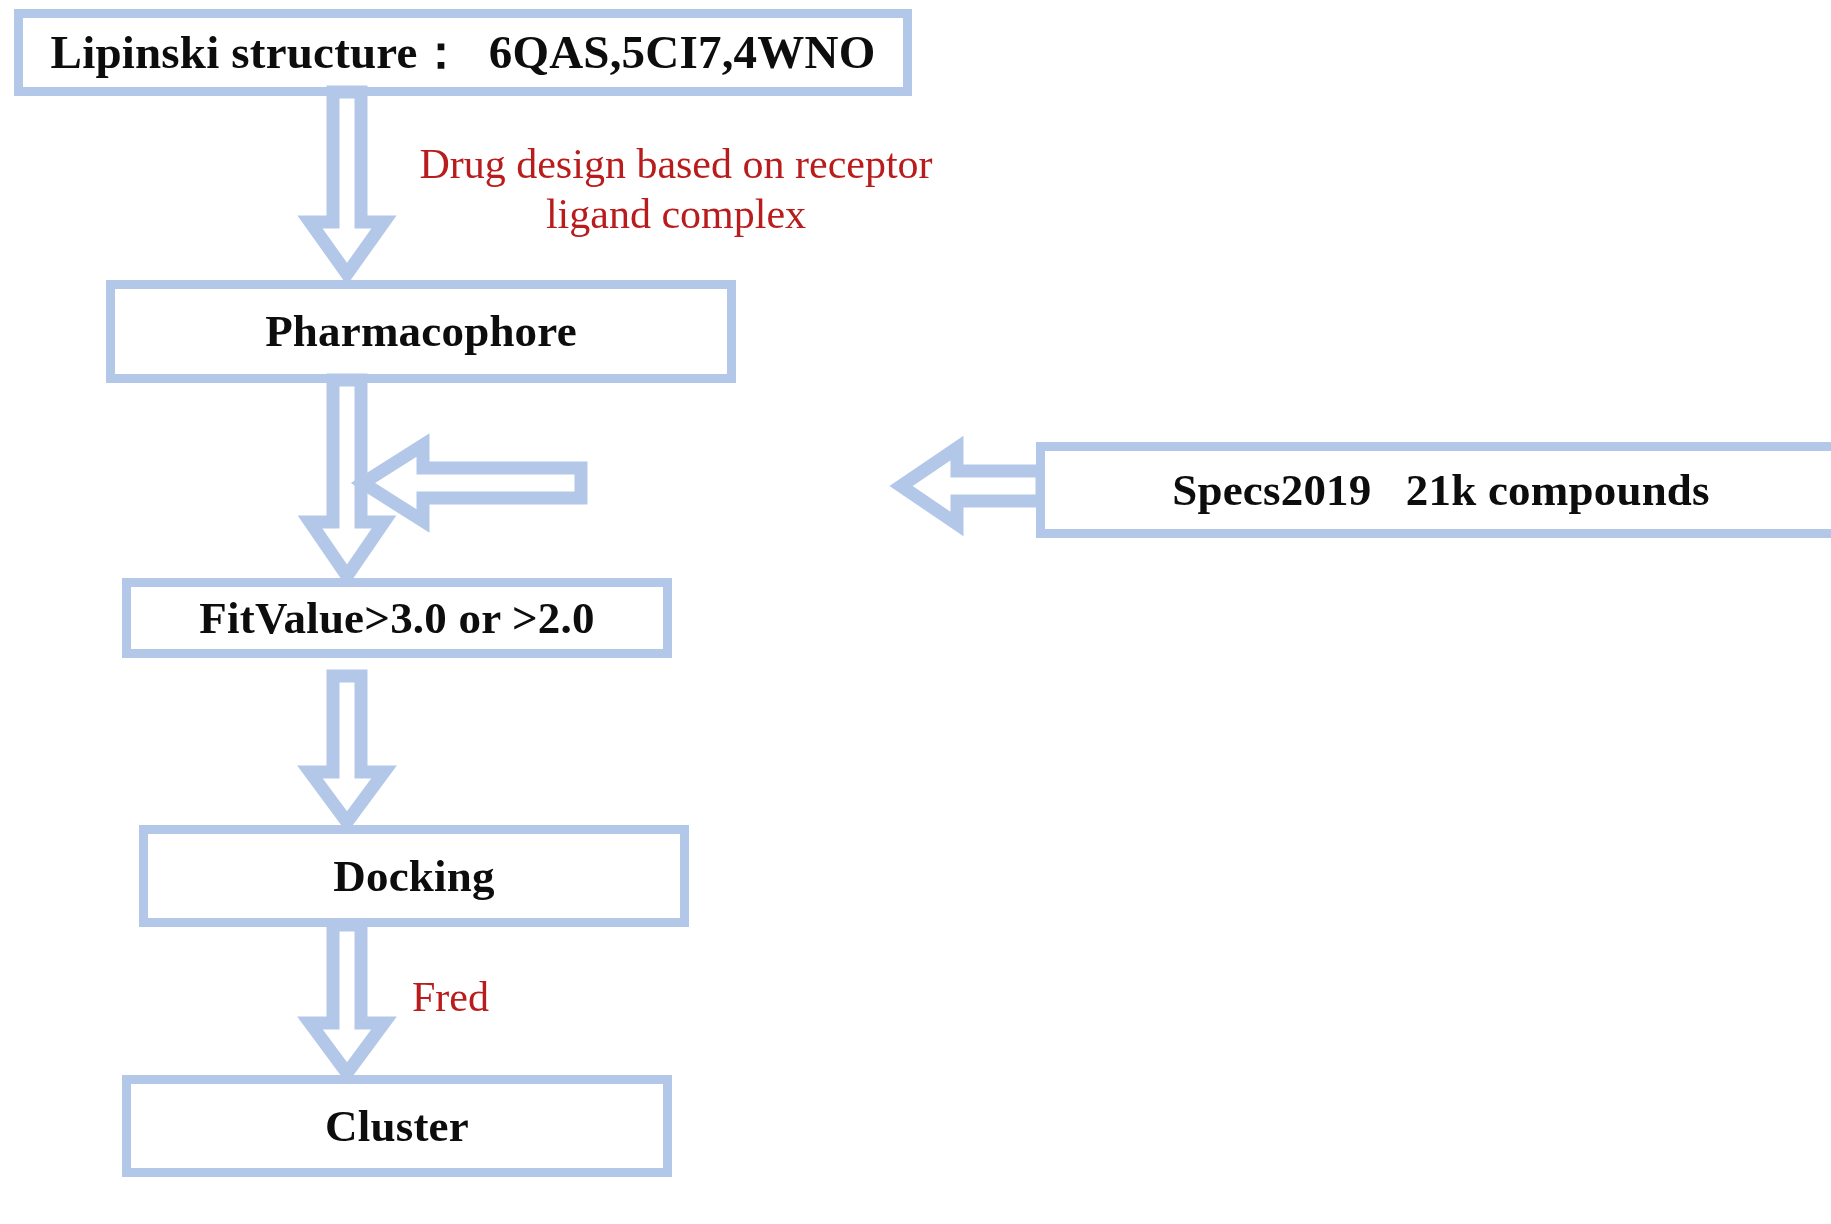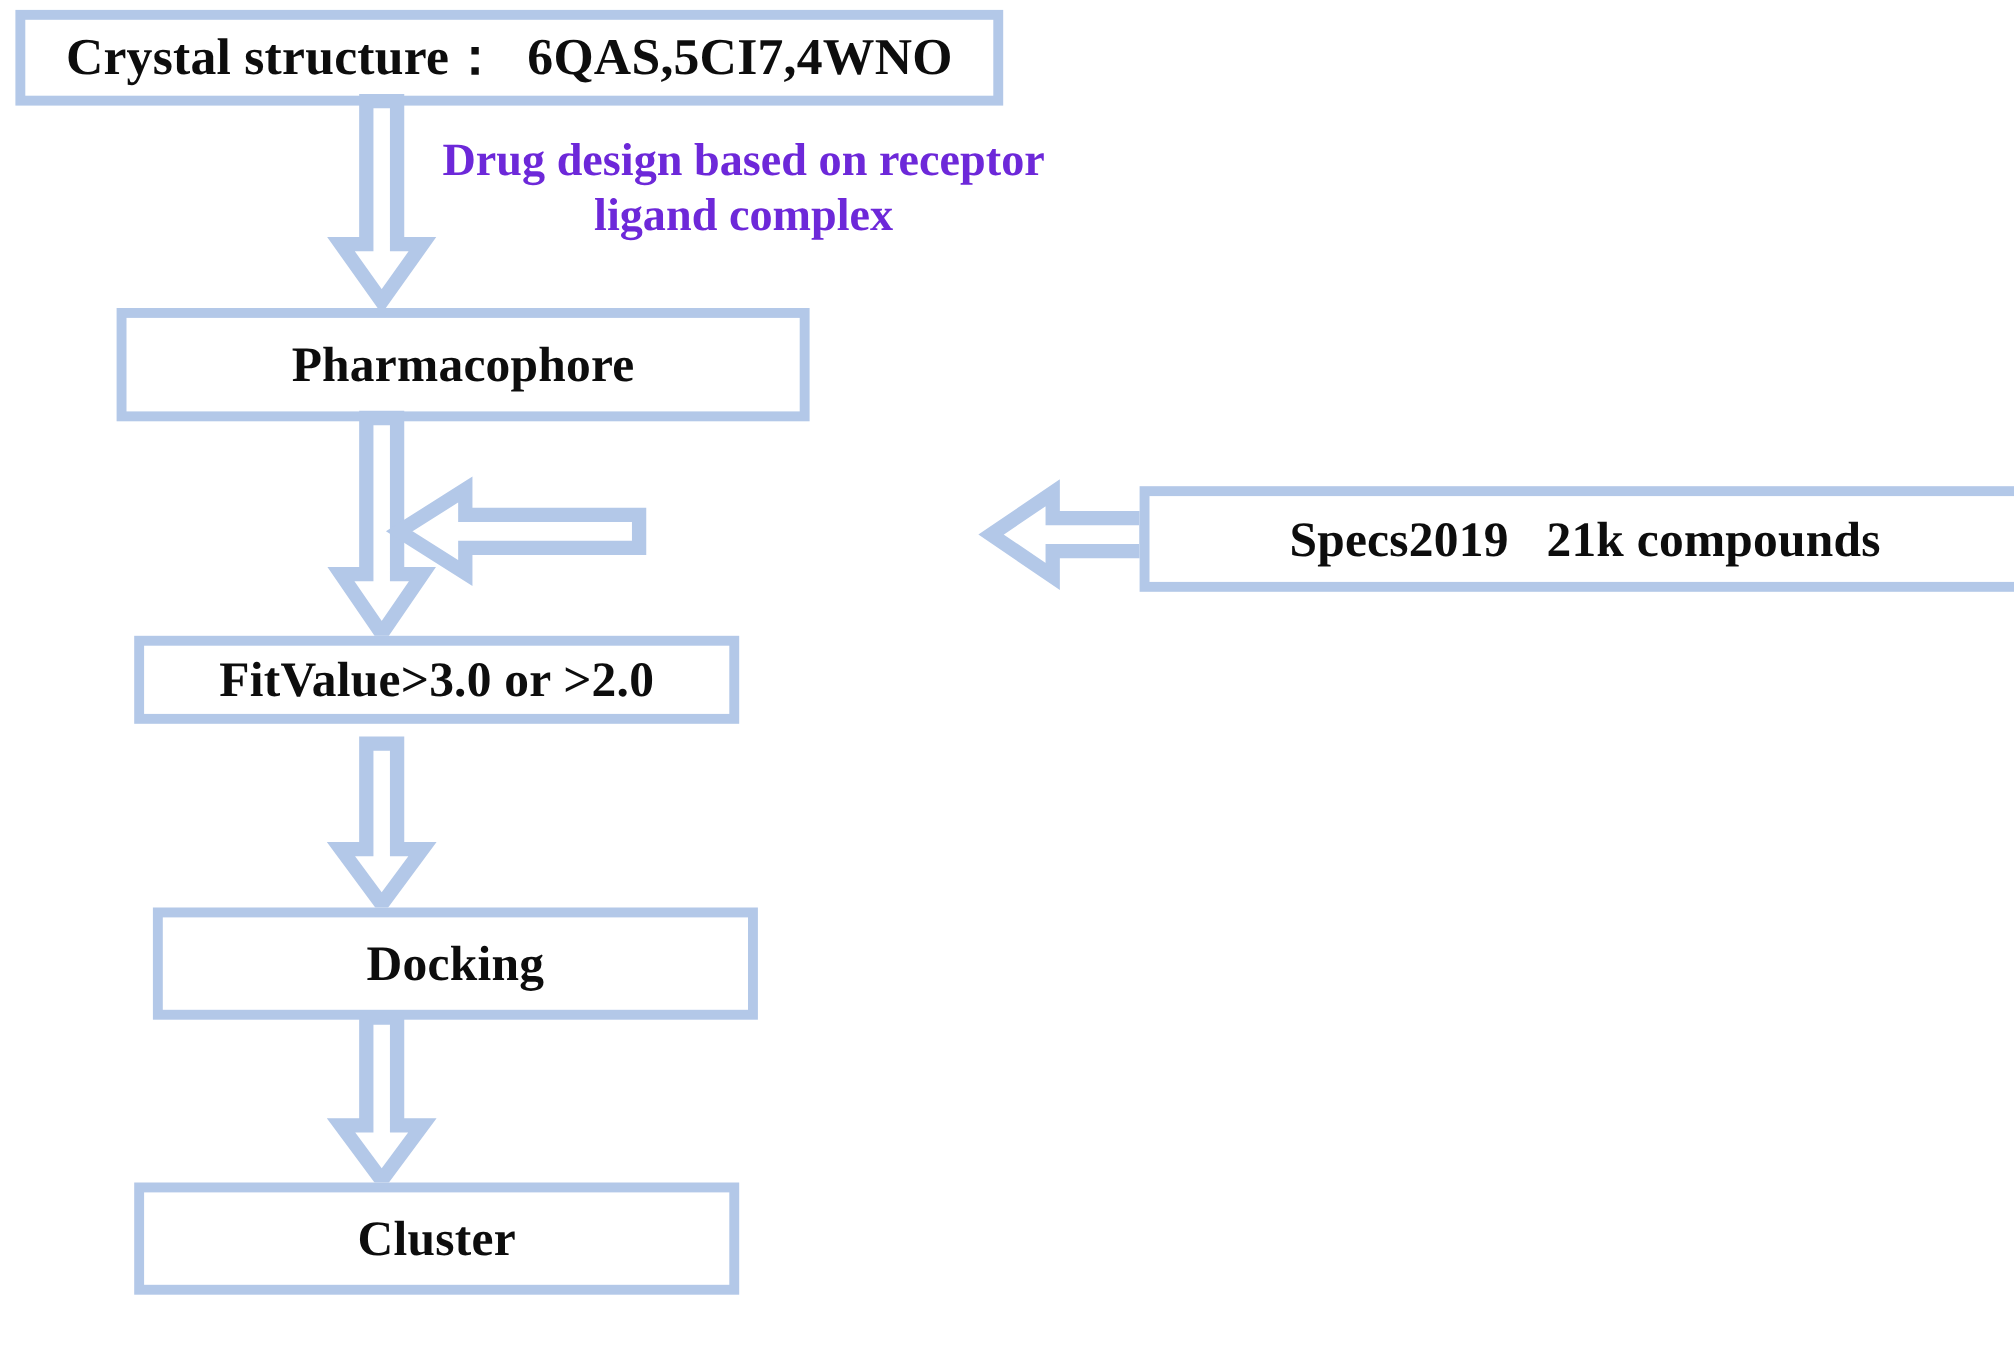--- a/index.html
+++ b/index.html
@@ -28,25 +28,26 @@
   }
   .node .node-label {
     font-weight: bold;
     color: #0d0d0d;
     white-space: pre;
     line-height: 1;
     letter-spacing: 0.2px;
   }
   .edge-label {
     position: absolute;
-    font-weight: bold;
-    color: #6d28d9;
+    font-weight: normal;
+    color: #b91c1c;
     text-align: center;
     line-height: 1.18;
     white-space: pre-line;
+    margin-top: 18px;
   }
   .arrow {
     position: absolute;
   }
   .arrow svg {
     display: block;
     overflow: visible;
   }
   .arrow svg path {
     fill: #ffffff;
@@ -54,21 +55,21 @@
     stroke-width: 13;
     stroke-linejoin: miter;
   }
 </style>
 </head>
 <body>
 
 <div id="canvas">
 
   <div class="node" style="left:14px; top:9px; width:898px; height:87px;">
-    <span class="node-label" style="font-size:47px;">Crystal structure：  6QAS,5CI7,4WNO</span>
+    <span class="node-label" style="font-size:47px;">Lipinski structure：  6QAS,5CI7,4WNO</span>
   </div>
 
   <div class="arrow" style="left:303px; top:92px; width:88px; height:190px;">
     <svg viewBox="0 0 88 190" width="88" height="190" preserveAspectRatio="none">
       <path d="M 30 0 L 58 0 L 58 130 L 81 130 L 44 182 L 7 130 L 30 130 Z"></path>
     </svg>
   </div>
 
   <div class="edge-label" style="left:396px; top:122px; width:560px; font-size:42px;">Drug  design based on receptor
 ligand complex</div>
@@ -114,18 +115,19 @@
   <div class="node" style="left:122px; top:825px; width:550px; height:102px;margin-left:17px;">
     <span class="node-label" style="font-size:45px;">Docking</span>
   </div>
 
   <div class="arrow" style="left:303px; top:925px; width:88px; height:154px;">
     <svg viewBox="0 0 88 154" width="88" height="154" preserveAspectRatio="none">
       <path d="M 30 0 L 58 0 L 58 98 L 81 98 L 44 148 L 7 98 L 30 98 Z"></path>
     </svg>
   </div>
 
+  <div class="edge-label" style="left:412px; top:955px; width:300px; font-size:42px; text-align:left;">Fred</div>
 
   <div class="node" style="left:122px; top:1075px; width:550px; height:102px;justify-content:center;">
     <span class="node-label" style="font-size:45px;">Cluster</span>
   </div>
 
 </div>
 
 </body></html>

